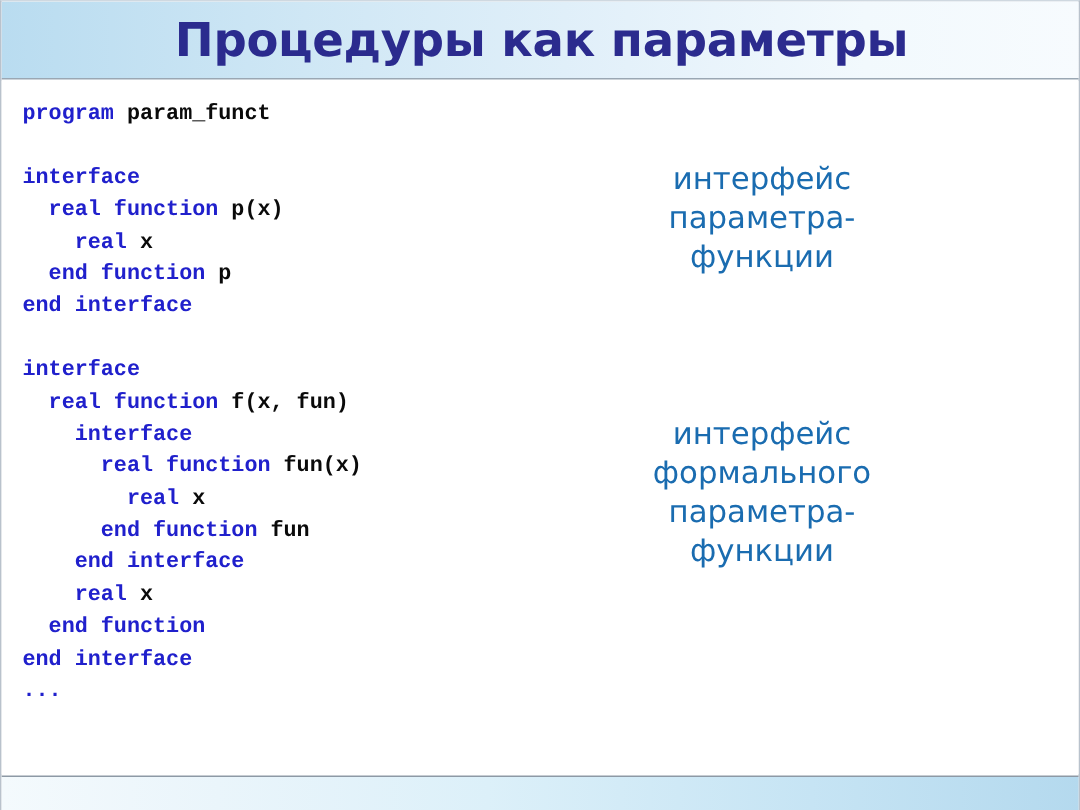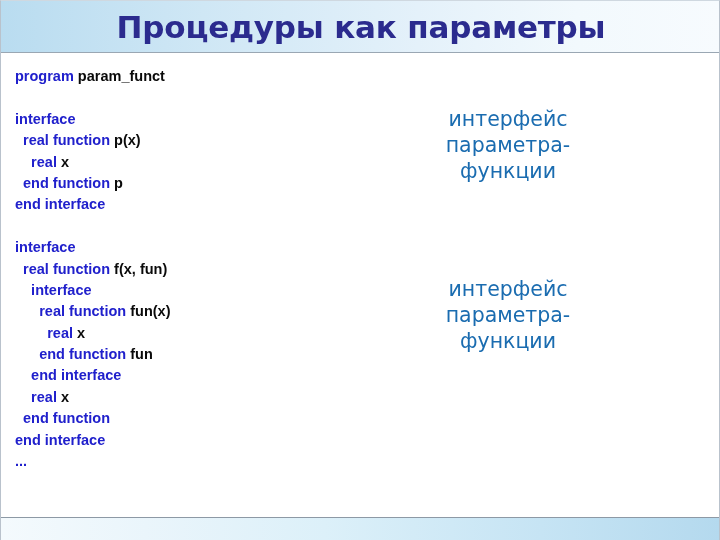--- a/index.html
+++ b/index.html
@@ -57,21 +57,21 @@
     width: 720px;
     height: 462px;
     background: #ffffff;
   }
   
   .code-block {
     position: absolute;
     left: 14px;
     top: 12px;
     width: 330px;
-    font-family: Liberation Sans, sans-serif;
+    font-family: Liberation Mono, monospace;
     font-size: 14.5px;
     font-weight: bold;
     line-height: 21.4px;
     color: #000000;
     white-space: pre;
   }
   .code-line {
     white-space: pre;
     height: 21.4px;
   }
@@ -125,20 +125,21 @@
     <div class="code-block" id="code-block"><div class="code-line"><span class="kw">program</span><span class="id"> param_funct</span></div><div class="code-line">&nbsp;</div><div class="code-line"><span class="kw">interface</span></div><div class="code-line"><span class="kw">  real function</span><span class="id"> p(x)</span></div><div class="code-line"><span class="kw">    real</span><span class="id"> x</span></div><div class="code-line"><span class="kw">  end function</span><span class="id"> p</span></div><div class="code-line"><span class="kw">end interface</span></div><div class="code-line">&nbsp;</div><div class="code-line"><span class="kw">interface</span></div><div class="code-line"><span class="kw">  real function</span><span class="id"> f(x, fun)</span></div><div class="code-line"><span class="kw">    interface</span></div><div class="code-line"><span class="kw">      real function</span><span class="id"> fun(x)</span></div><div class="code-line"><span class="kw">        real</span><span class="id"> x</span></div><div class="code-line"><span class="kw">      end function</span><span class="id"> fun</span></div><div class="code-line"><span class="kw">    end interface</span></div><div class="code-line"><span class="kw">    real</span><span class="id"> x</span></div><div class="code-line"><span class="kw">  end function</span></div><div class="code-line"><span class="kw">end interface</span></div><div class="code-line"><span class="kw">...</span></div></div>
 
     <div class="annotation annotation-1" id="annotation-0">
         <span class="ln">интерфейс</span>
         <span class="ln">параметра-</span>
         <span class="ln">функции</span>
       </div>
 
     <div class="annotation annotation-2" id="annotation-1">
         <span class="ln">интерфейс</span>
+        <span class="ln">формального</span>
         <span class="ln">параметра-</span>
         <span class="ln">функции</span>
       </div>
 
   </div>
 
   <div class="footer"></div>
 
 </div>
 

